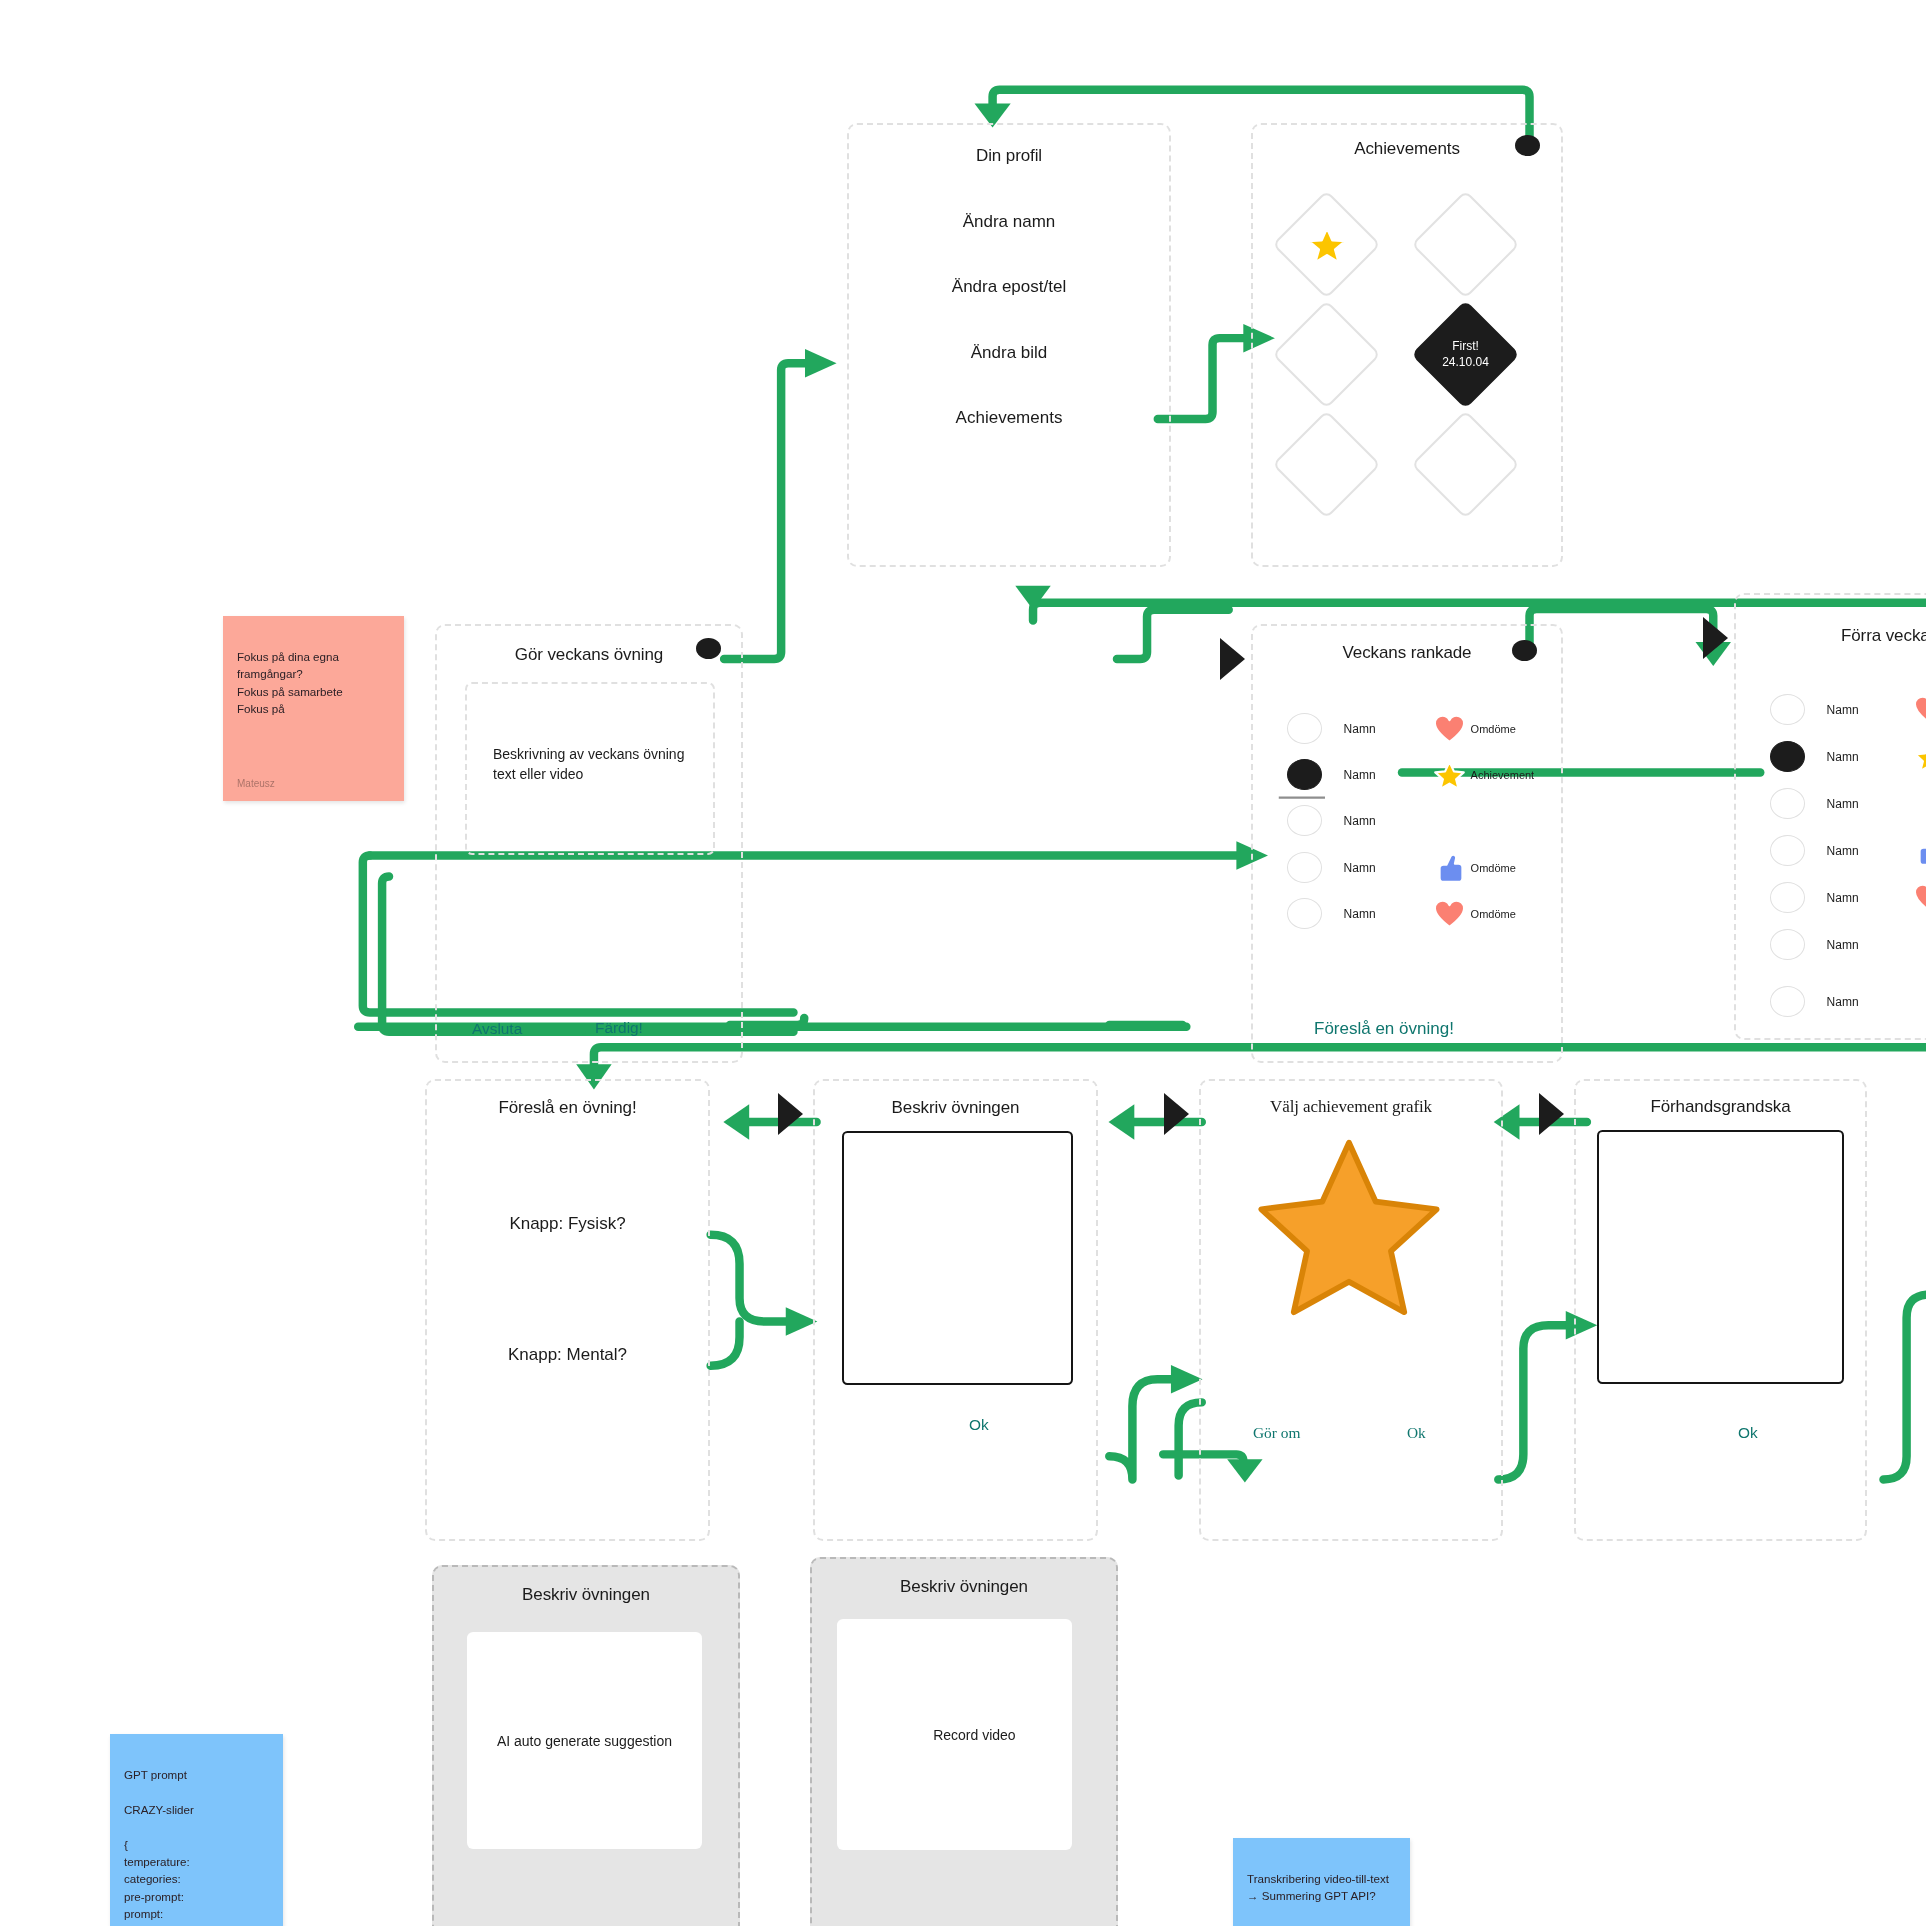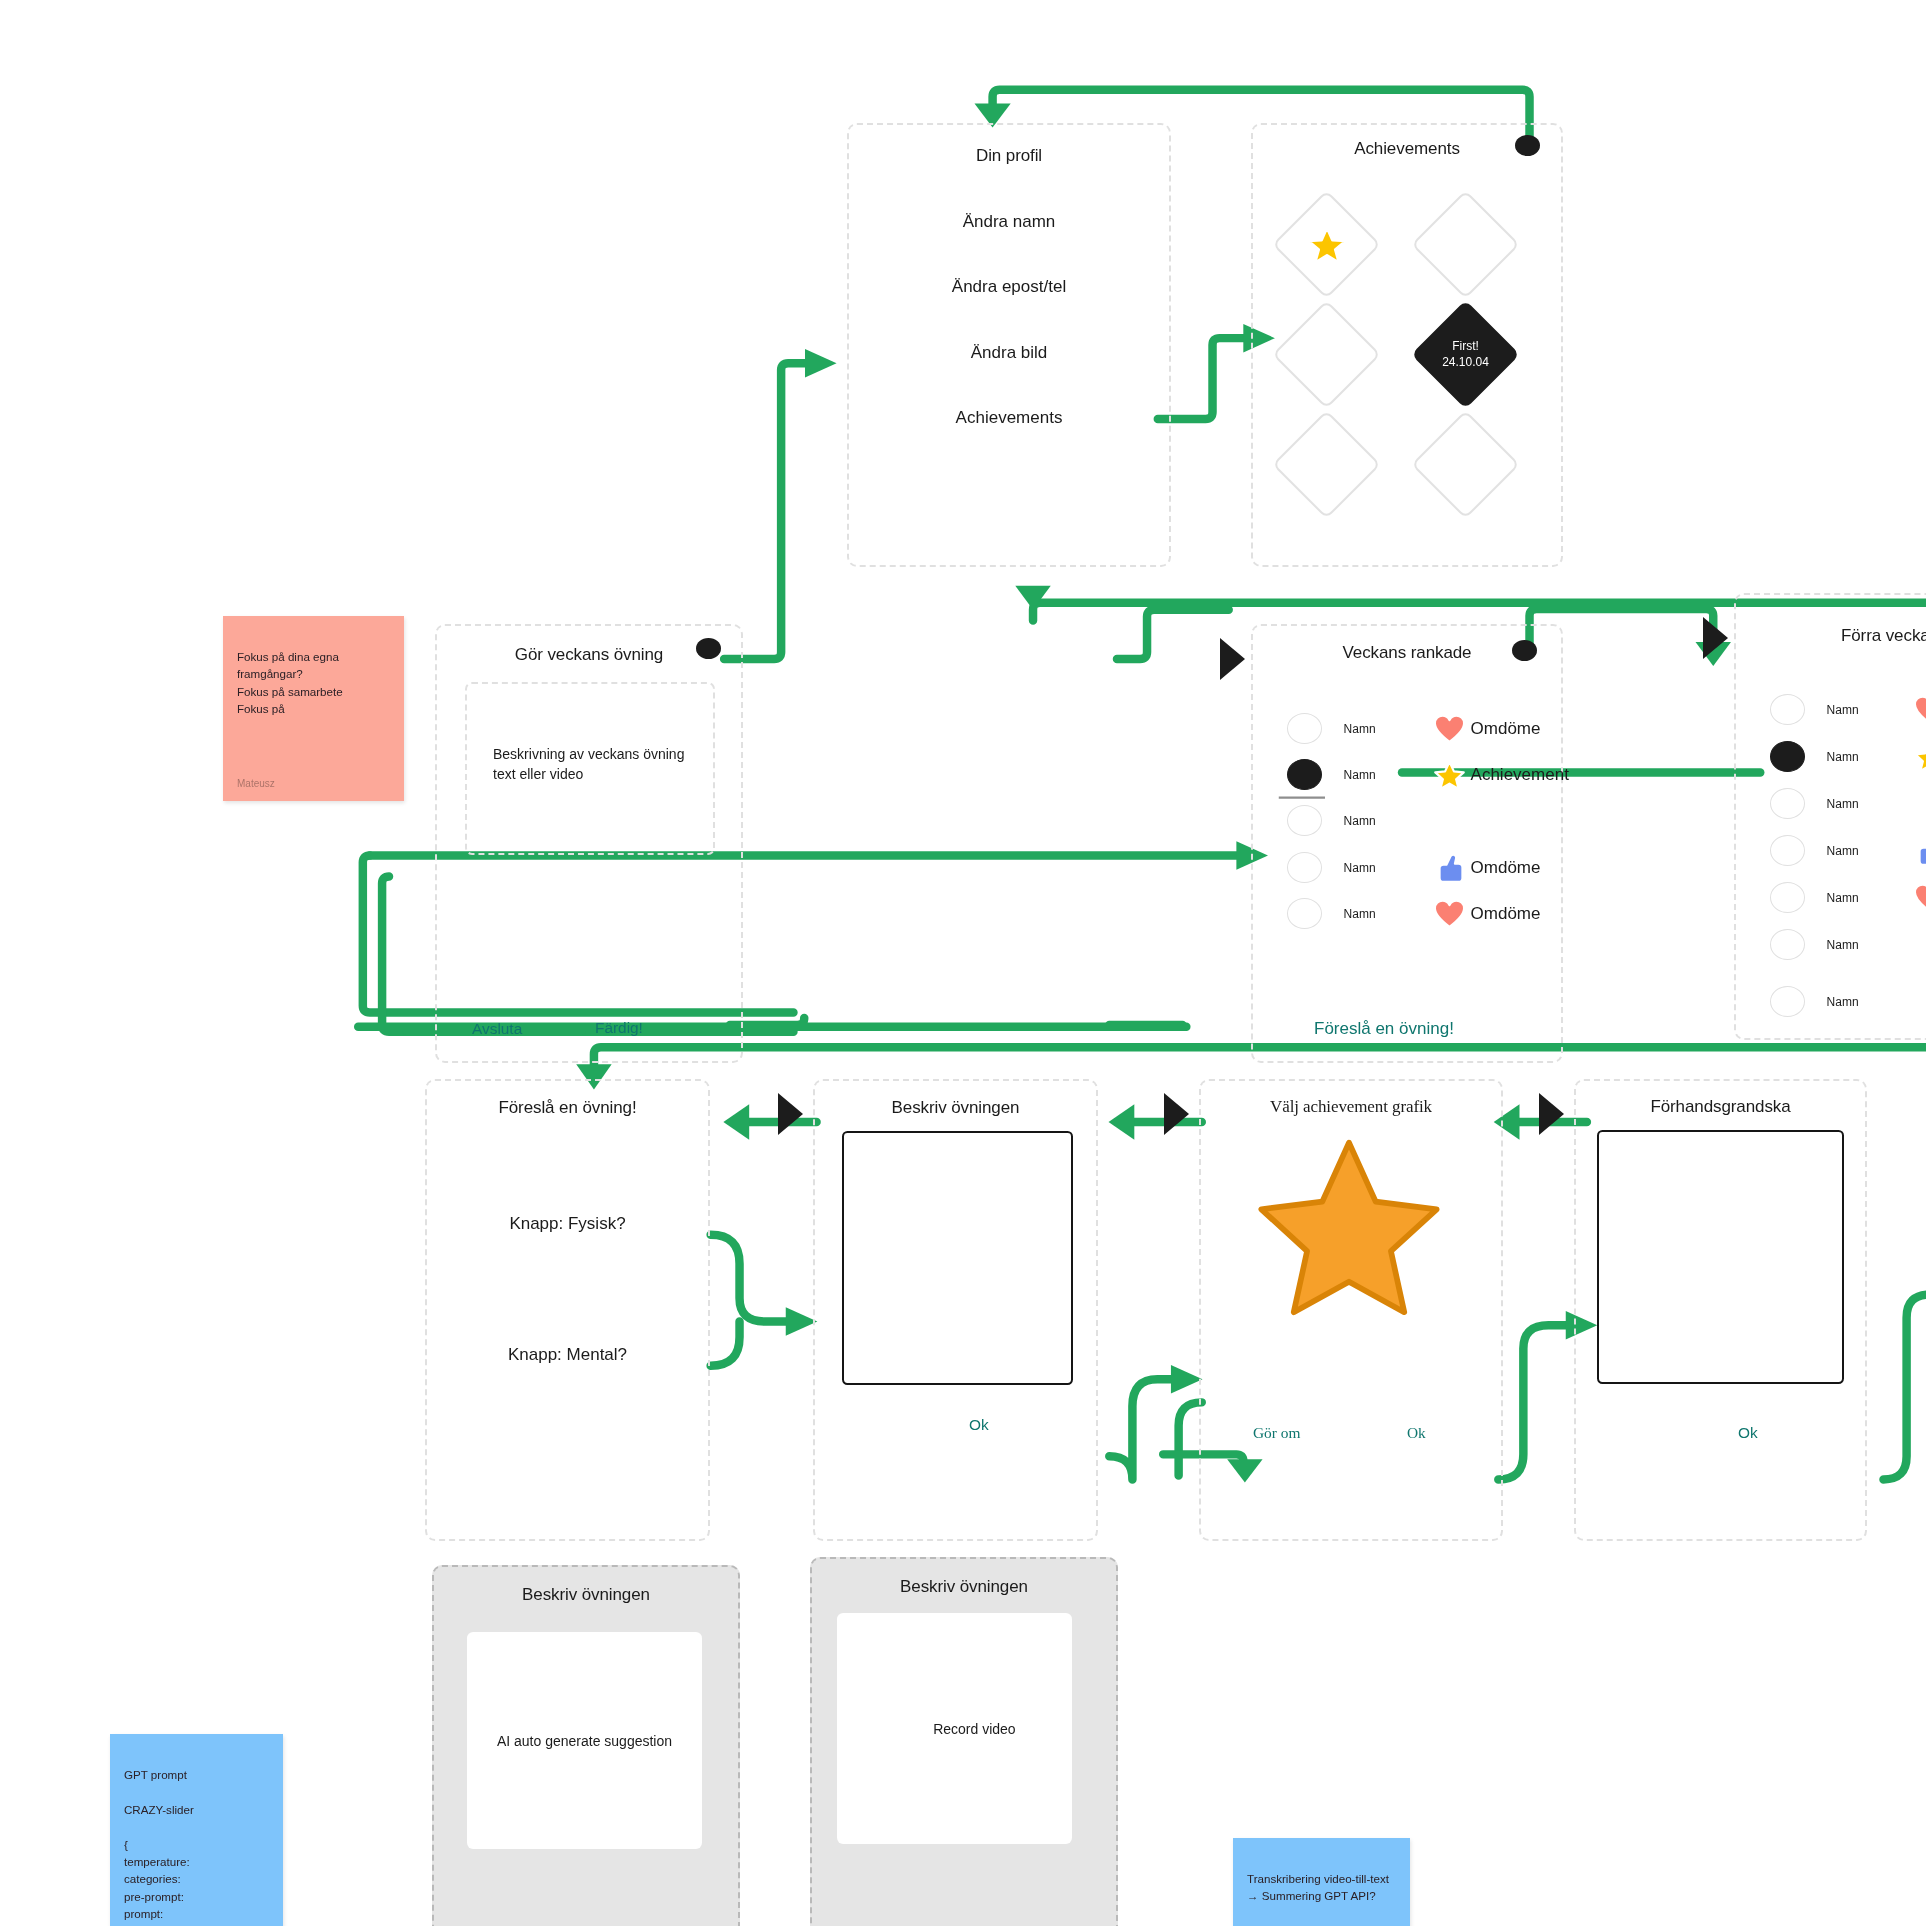--- a/index.html
+++ b/index.html
@@ -128,21 +128,21 @@
     color:#1b1b1b;
     width:85px;
     flex:none;
   }
   .reaction{
     display:flex;align-items:center;
     margin-left:3.1px;
   }
   .reaction .glyph{width:35px;height:30px;flex:none;}
   .reaction .rlabel{
-    font-size:17px;
+    font-size:11px;
     margin-left:3.9px;
     color:#1b1b1b;
     white-space:nowrap;
   }
   
   .diamond{
     position:absolute;
     width:77px;height:77px;
     border:2.7px solid #e2e2e2;
     border-radius:7.7px;
@@ -462,21 +462,21 @@
   <div class="screen gray" style="left:432px;top:1565px;width:308px;height:458px;">
     <div class="screen-title" style="top:17.7px;">Beskriv övningen</div>
     <div class="inner-white" style="left:33px;top:65px;width:235px;height:217px;">
       <span>AI auto generate suggestion</span>
     </div>
 
   </div>
 
   <div class="screen gray" style="left:810px;top:1557px;width:308px;height:474px;">
     <div class="screen-title" style="top:17.7px;">Beskriv övningen</div>
-    <div class="inner-white" style="left:25.4px;top:54px;width:235px;height:231px;padding-left:39px;">
+    <div class="inner-white" style="left:25.4px;top:60px;width:235px;height:231px;padding-left:39px;">
       <span>Record video</span>
     </div>
 
   </div>
 
   <div class="note" style="left:223px;top:616px;width:181px;height:185px;background:#fca899;">
     <span>Fokus på dina egna
 framgångar?
 Fokus på samarbete
 Fokus på</span>

